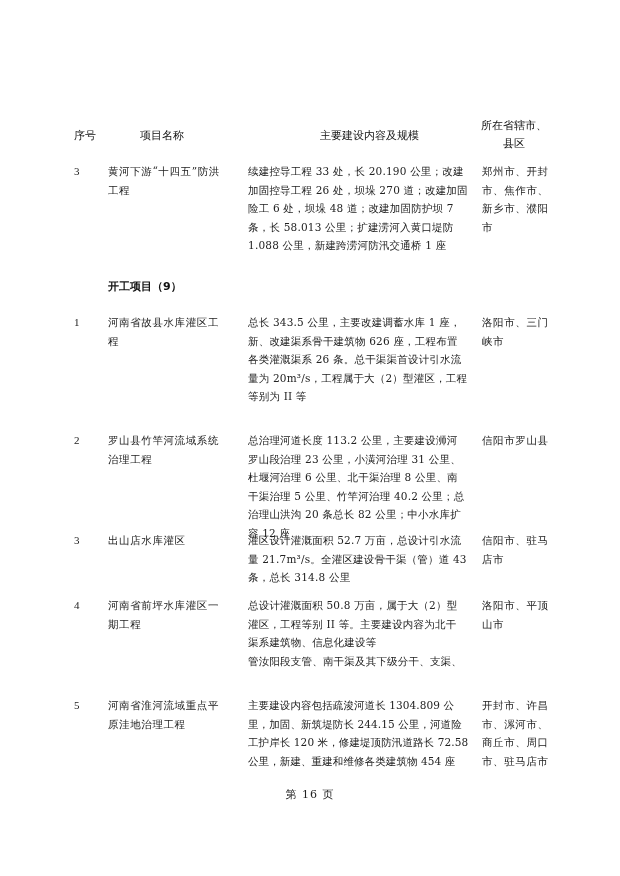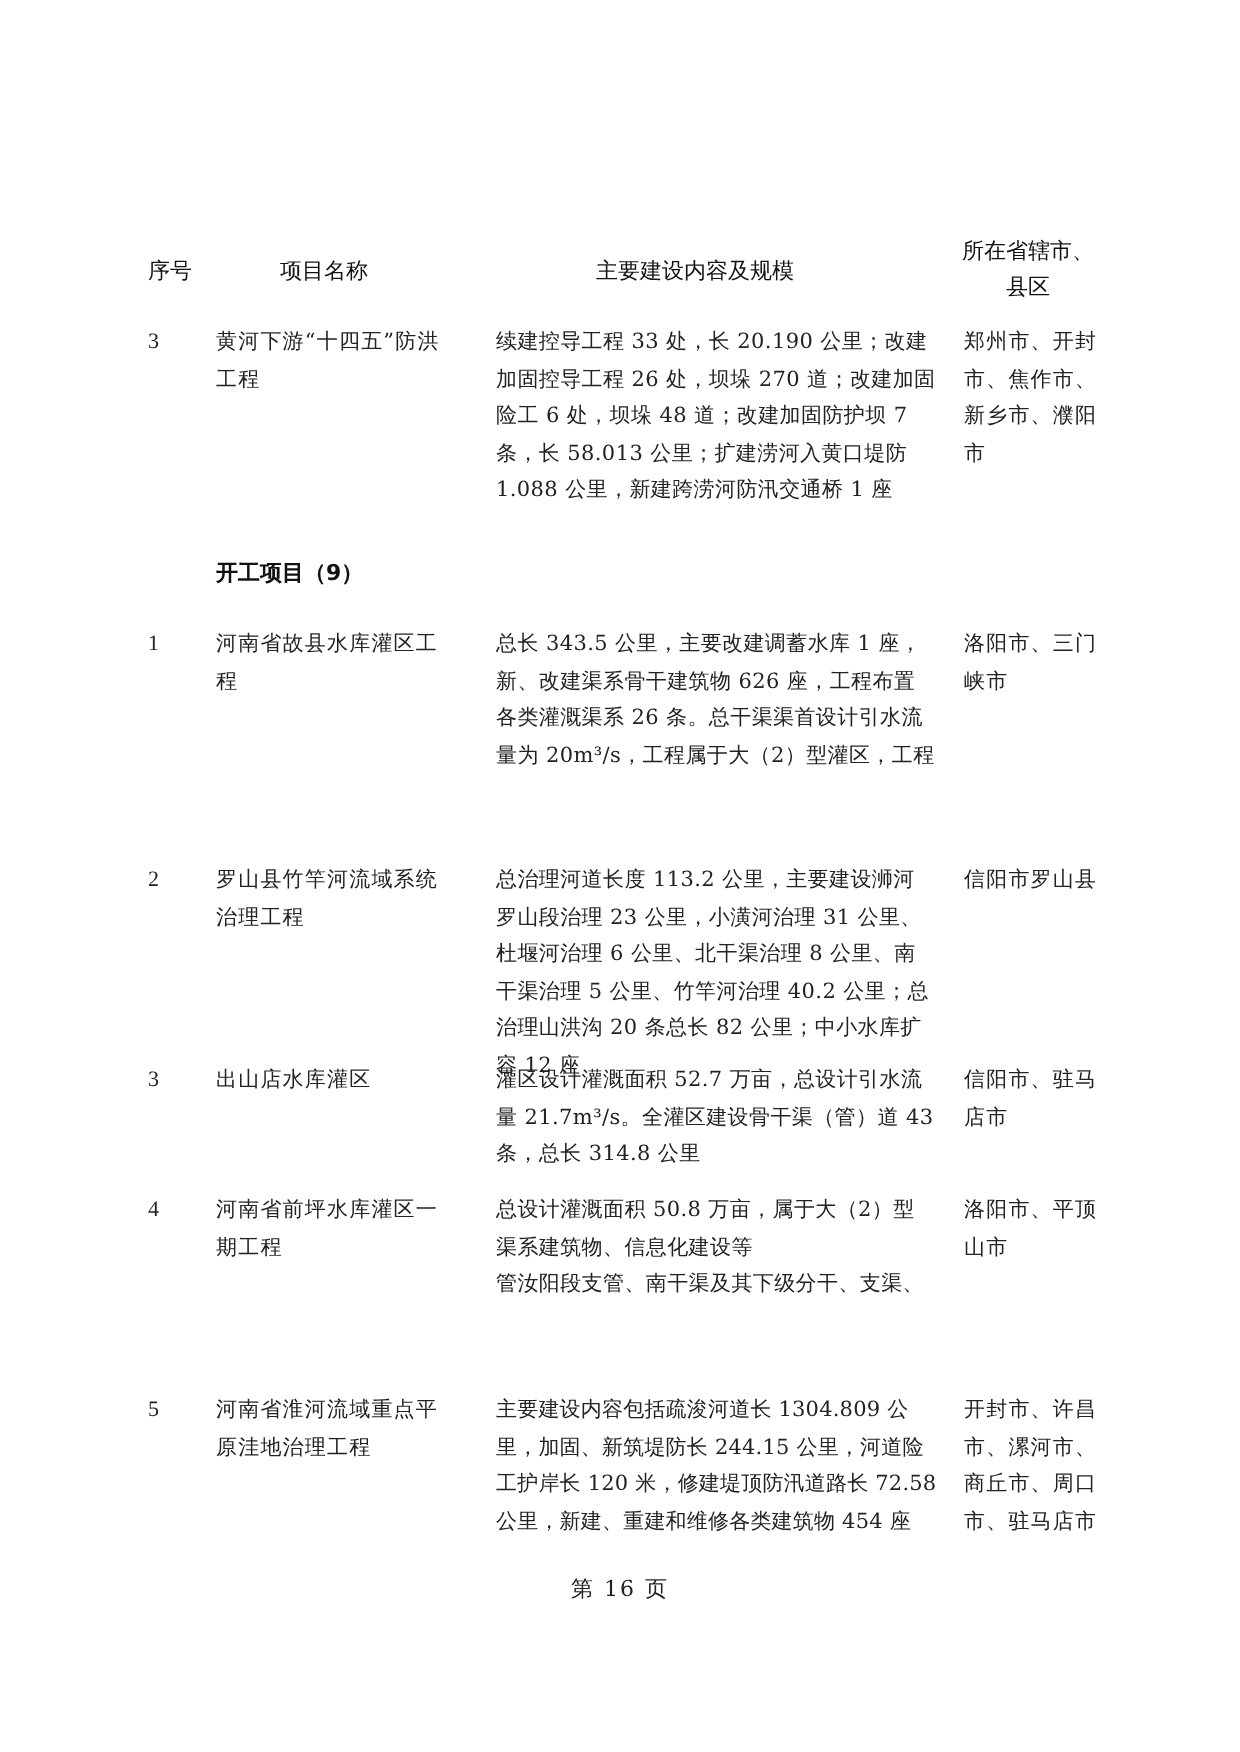--- a/index.html
+++ b/index.html
@@ -17,21 +17,21 @@
   .line { display: block; white-space: nowrap; }
 </style>
 </head>
 <body>
 
 <div class="page">
 
   <div>
     <div class="hdr" style="left:74px; top:128px;">序号</div>
     <div class="hdr" style="left:140px; top:128px;">项目名称</div>
-    <div class="hdr" style="left:298px; top:128px;font-family:Liberation Serif, serif;">主要建设内容及规模</div>
+    <div class="hdr" style="left:320px; top:128px;font-family:Liberation Serif, serif;">主要建设内容及规模</div>
     <div class="hdr" style="left:481px; top:118px;">所在省辖市、</div>
     <div class="hdr" style="left:503px; top:136px;">县区</div>
   </div>
 
   <div>
     <div class="num" style="left:74px; top:165px;">3</div>
     <div class="cell" style="left:108px; top:162px;">
       <span class="line">黄河下游“十四五”防洪</span>
       <span class="line">工程</span>
     </div>
@@ -56,20 +56,21 @@
     <div class="num" style="left:74px; top:316px;">1</div>
     <div class="cell" style="left:108px; top:313px;">
       <span class="line">河南省故县水库灌区工</span>
       <span class="line">程</span>
     </div>
     <div class="cell" style="left:248px; top:313px; letter-spacing:0.2px;">
       <span class="line">总长 343.5 公里，主要改建调蓄水库 1 座，</span>
       <span class="line">新、改建渠系骨干建筑物 626 座，工程布置</span>
       <span class="line">各类灌溉渠系 26 条。总干渠渠首设计引水流</span>
       <span class="line">量为 20m³/s，工程属于大（2）型灌区，工程</span>
+      <span class="line">等别为 II 等</span>
     </div>
     <div class="cell" style="left:482px; top:313px;">
       <span class="line">洛阳市、三门</span>
       <span class="line">峡市</span>
     </div>
   </div>
 
   <div>
     <div class="num" style="left:74px; top:434px;">2</div>
     <div class="cell" style="left:108px; top:431px;">
@@ -106,20 +107,21 @@
   </div>
 
   <div>
     <div class="num" style="left:74px; top:599px;">4</div>
     <div class="cell" style="left:108px; top:596px;">
       <span class="line">河南省前坪水库灌区一</span>
       <span class="line">期工程</span>
     </div>
     <div class="cell" style="left:248px; top:596px; letter-spacing:0.2px;">
       <span class="line">总设计灌溉面积 50.8 万亩，属于大（2）型</span>
+      <span class="line">灌区，工程等别 II 等。主要建设内容为北干</span>
       <span class="line">渠系建筑物、信息化建设等</span>
       <span class="line">管汝阳段支管、南干渠及其下级分干、支渠、</span>
     </div>
     <div class="cell" style="left:482px; top:596px;">
       <span class="line">洛阳市、平顶</span>
       <span class="line">山市</span>
     </div>
   </div>
 
   <div>

